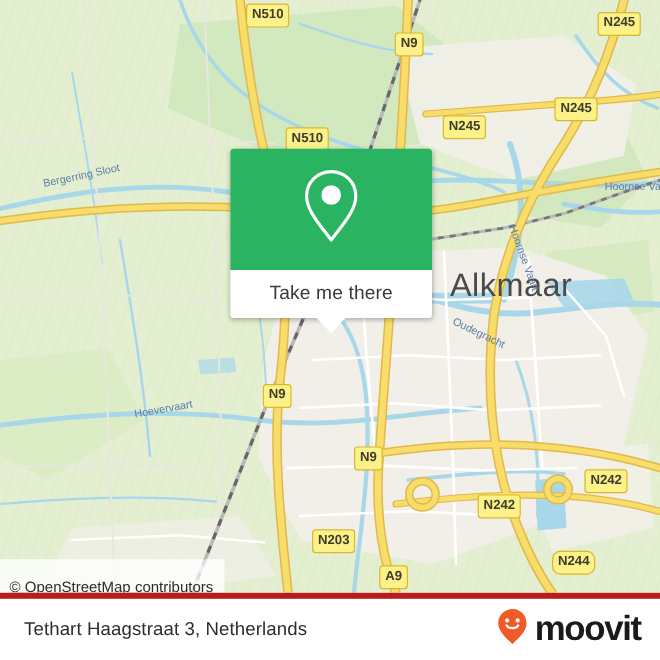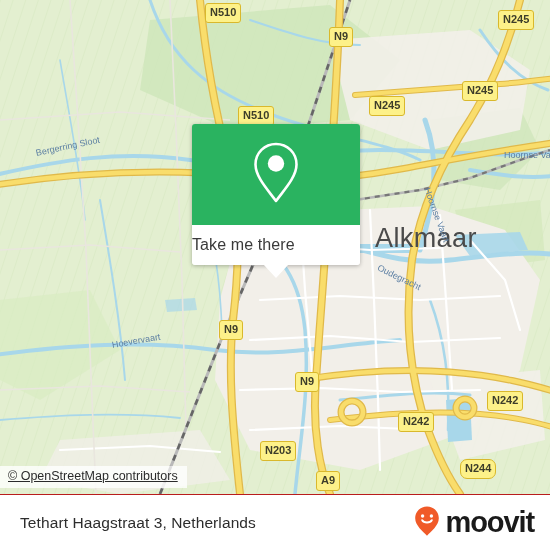--- a/index.html
+++ b/index.html
@@ -61,21 +61,21 @@
   #card-top {
     background: #2ab360;
     height: 101px;
     border-radius: 3px 3px 0 0;
     display: flex; align-items: center; justify-content: center;
   }
   #card-bottom {
     background: #ffffff;
     height: 40px;
     border-radius: 0 0 3px 3px;
-    display: flex; align-items: center; justify-content: flex-start;
+    display: flex; align-items: center; justify-content: center;
     position: relative;
   }
   #card-label {
     font-size: 16px;
     color: #3a3a3a;
     letter-spacing: .1px;
   }
   #card-tail {
     position: absolute;
     left: 50%; bottom: -13px;
@@ -86,37 +86,37 @@
     border-top: 14px solid #ffffff;
   }
 
   
   #attribution {
     position: absolute;
     left: 0; top: 466px;
     background: rgba(255,255,255,.78);
     color: #2b2b2b;
     font-size: 12.5px;
-    padding: 3px 9px 5px 8px;
+    padding: 16px 9px 5px 8px;
     z-index: 30;
     white-space: nowrap;
     text-decoration: underline;
   }
 
   
   #footer {
     position: absolute;
     left: 0; top: 494px;
     width: 550px; height: 56px;
     background: #ffffff;
     display: flex;
     align-items: center;
     justify-content: space-between;
     padding: 0 16px 0 20px;
-    border-top: 1px solid #b91c1c;
+    border-top: 5px solid #b91c1c;
     z-index: 50;
   }
   #address {
     font-size: 15.5px;
     color: #2d2d2d;
     white-space: nowrap;
     letter-spacing: .1px;
   }
   #logo { display: flex; align-items: center; gap: 6px; }
   #logo-word {

